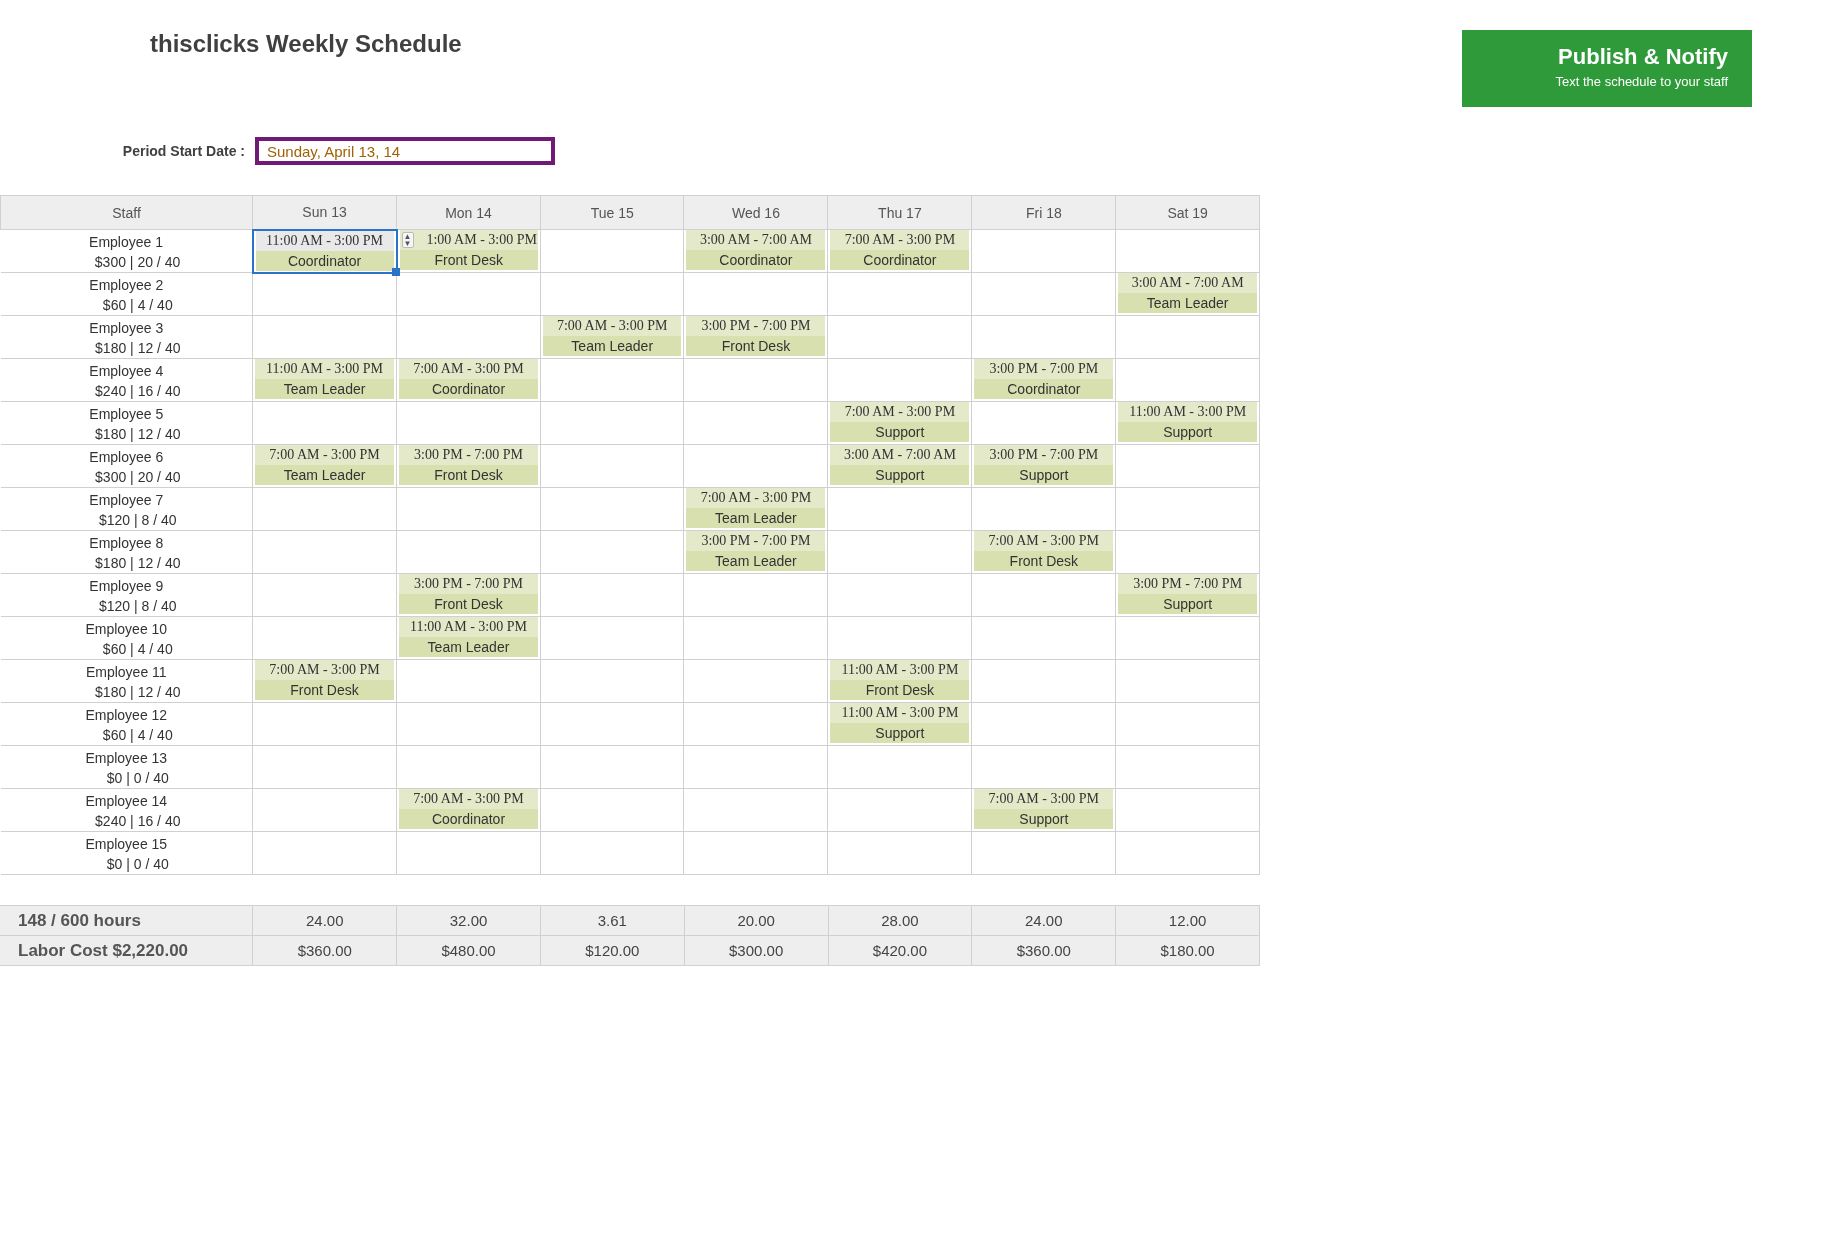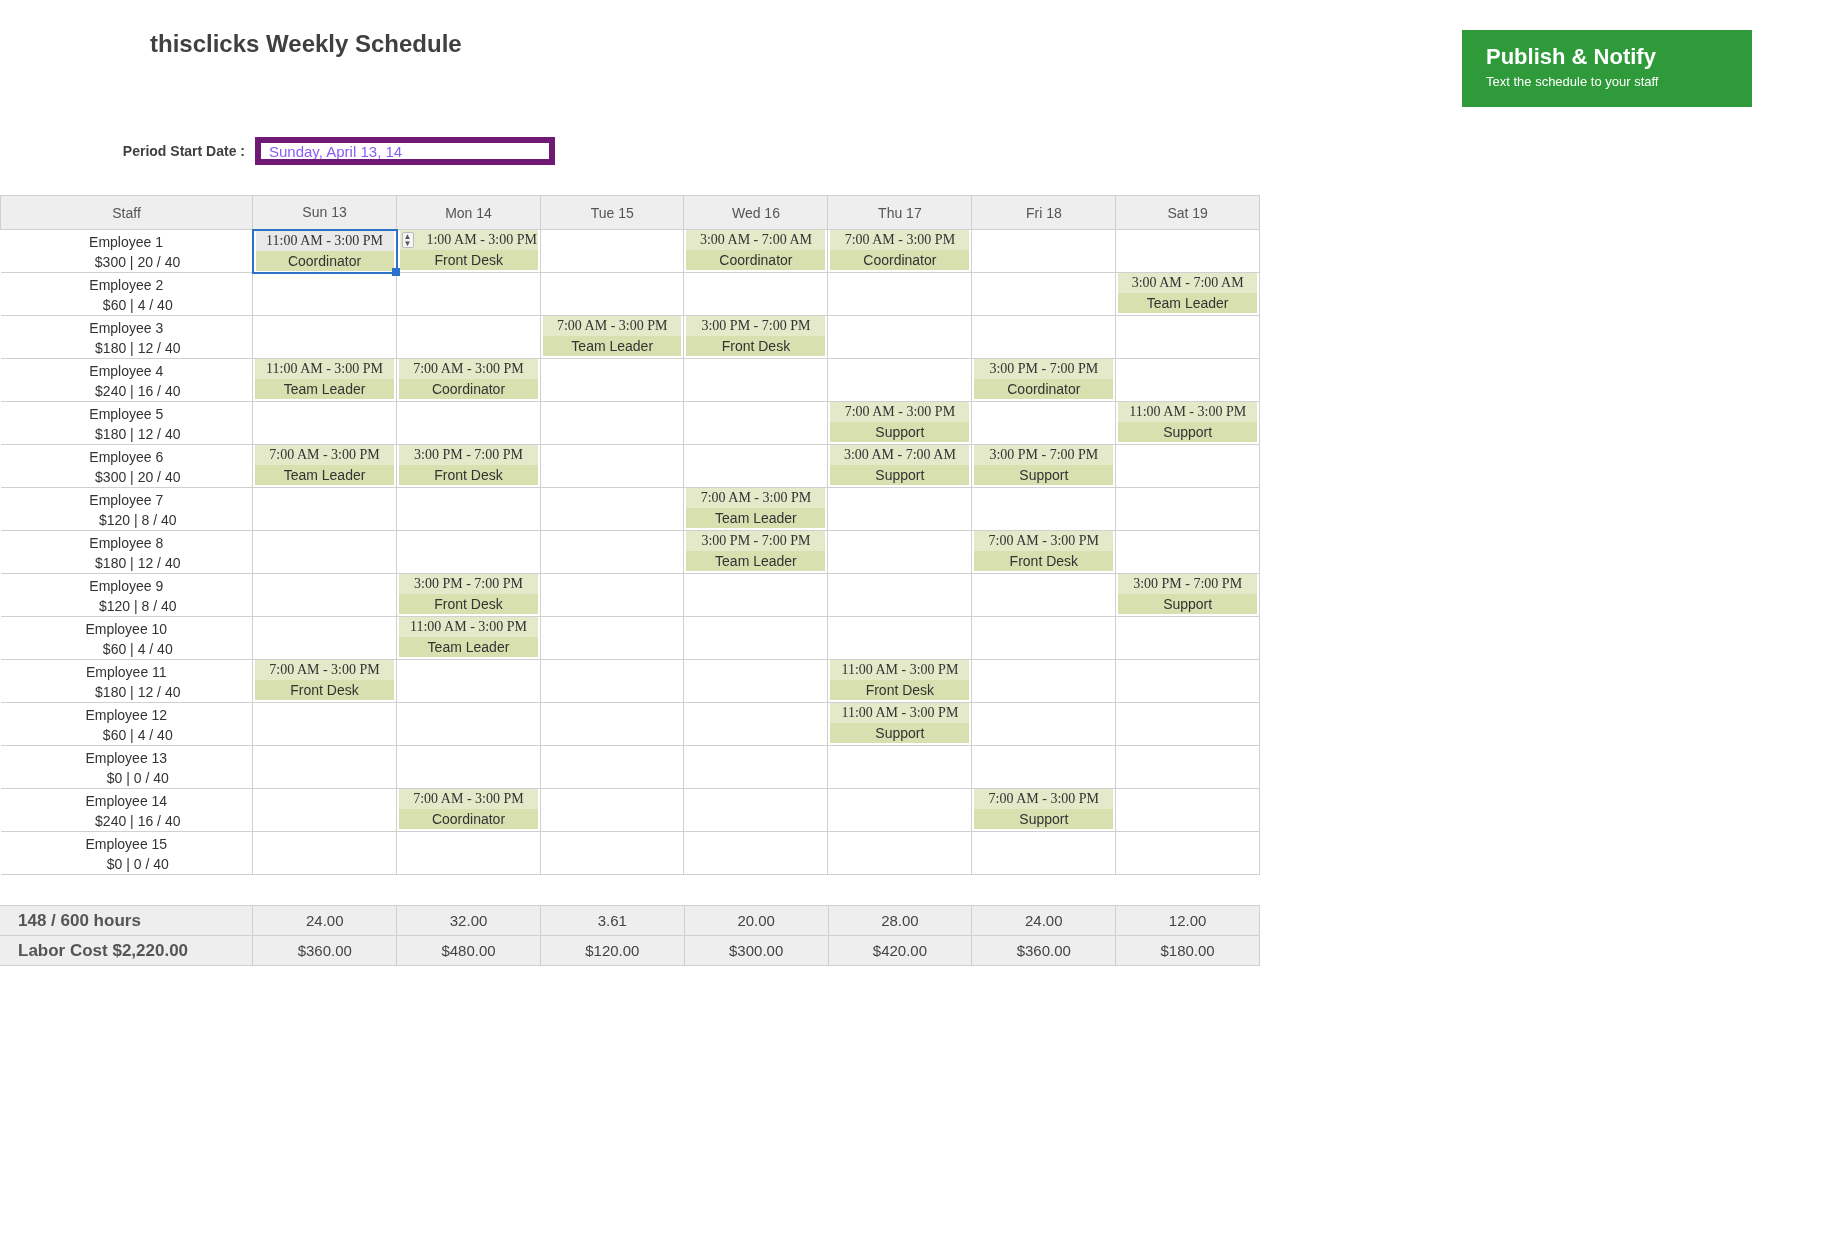--- a/index.html
+++ b/index.html
@@ -9,20 +9,21 @@
     color: #3c3c3c;
     font-size: 14px;
     width: 1822px;
     height: 1258px;
     padding-top: 30px;
   }
   .header-row {
     display: flex;
     padding: 0 20px 0 150px;
     align-items: flex-start;
+    text-align: right;
   }
   .title {
     font-size: 24px;
     font-weight: 700;
     color: #404040;
     flex: 0 0 auto;
   }
   .publish-box {
     margin-left: auto;
     margin-right: 50px;
@@ -46,26 +47,26 @@
     margin: 30px 0 30px 100px;
   }
   .period-label {
     font-weight: 700;
     color: #404040;
     width: 155px;
     text-align: right;
     padding-right: 10px;
   }
   .period-input {
-    border: 6px solid #701a75;
+    border: 4px solid #701a75;
     width: 300px;
     height: 28px;
     padding: 2px 8px;
     font-size: 15px;
-    color: #8b5cf6;
+    color: #a16207;
     background: #fff;
   }
 
   table.sched {
     border-collapse: collapse;
     width: 1260px;
     margin-left: 0;
   }
   table.sched th, table.sched td {
     border: 1px solid #d0d0d0;

